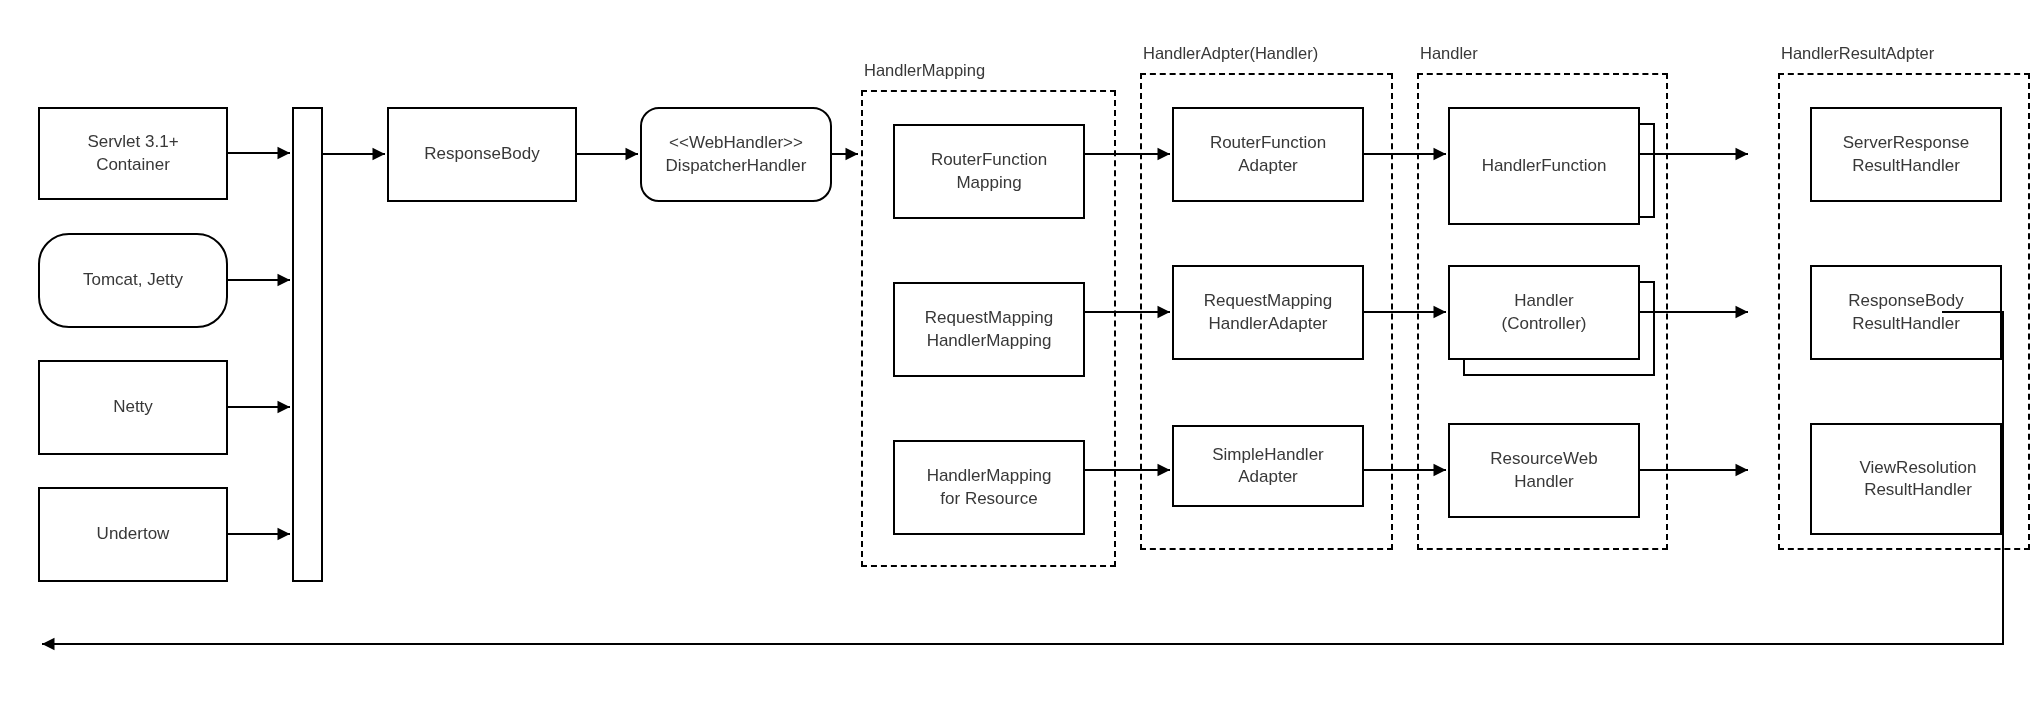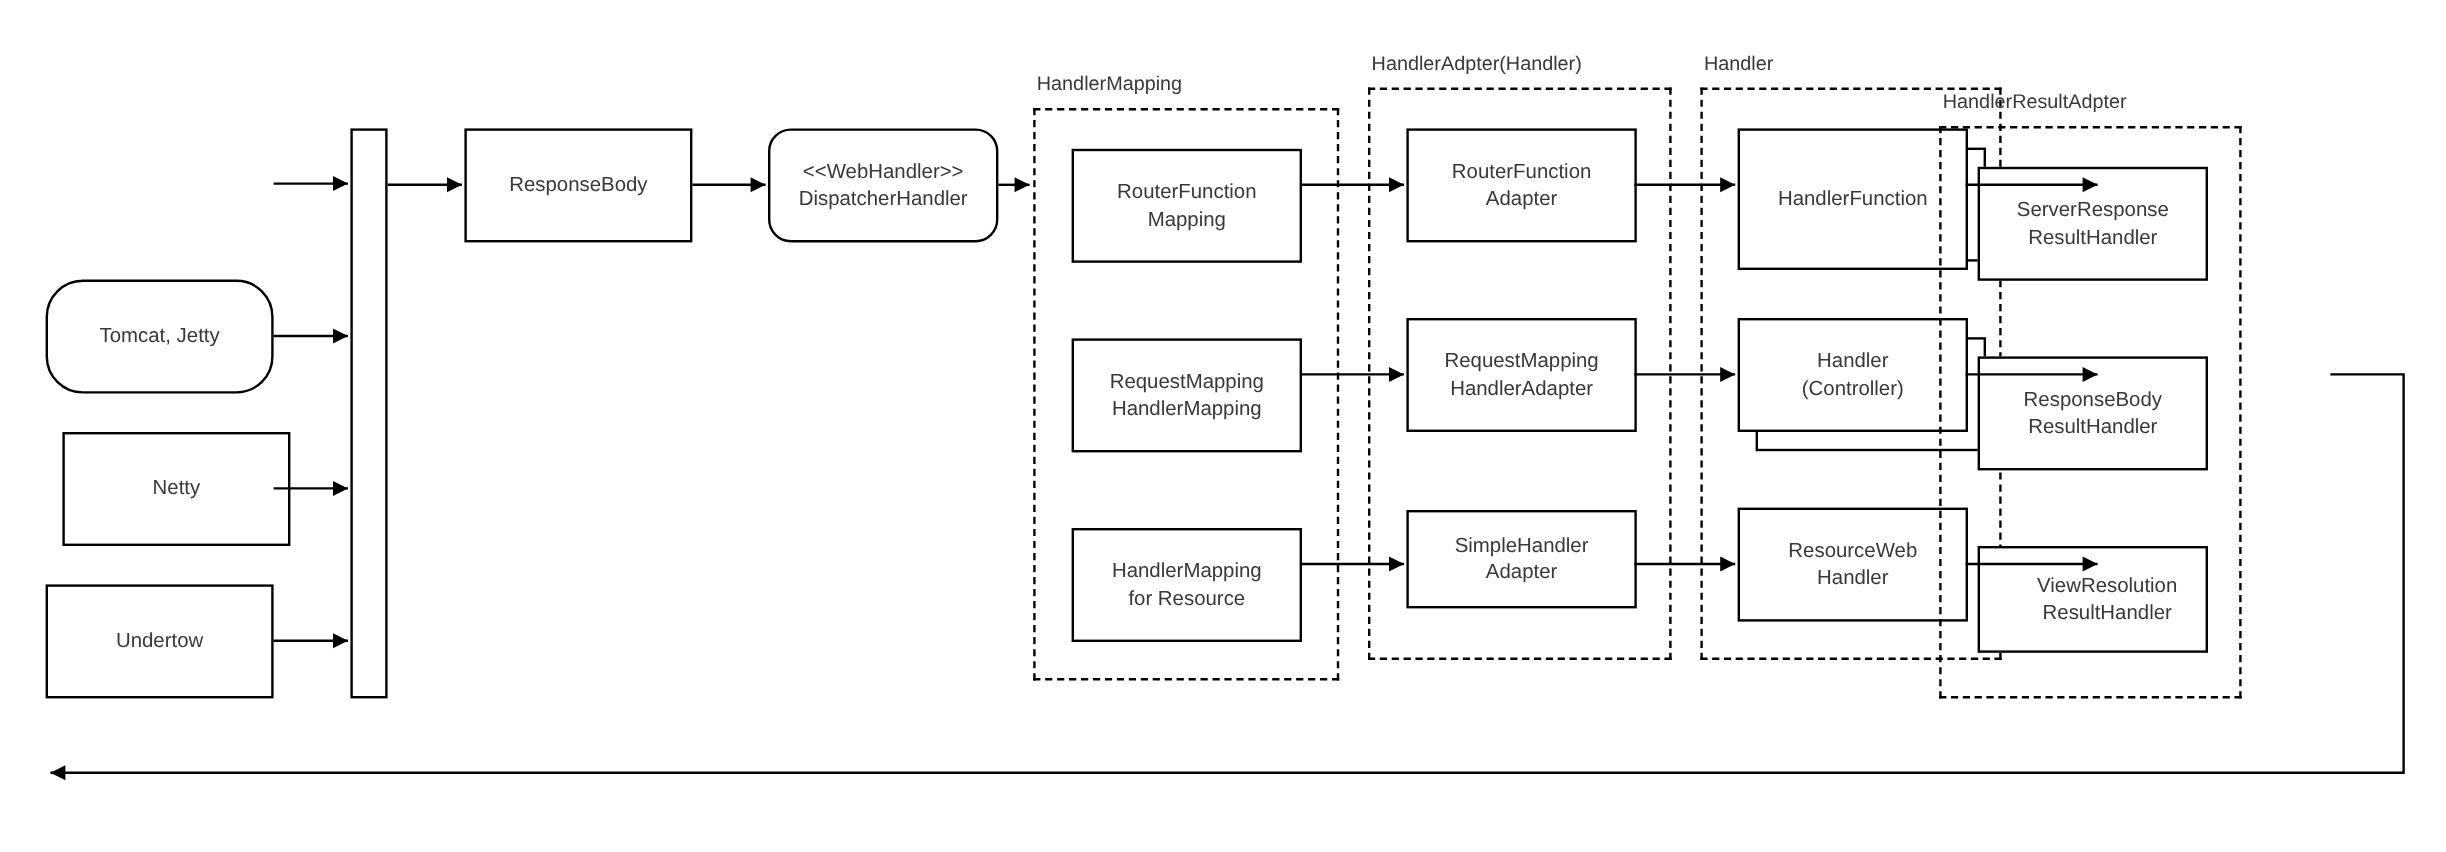--- a/index.html
+++ b/index.html
@@ -71,22 +71,24 @@
     stroke: #000000;
     stroke-width: 2;
     fill: none;
   }
 </style>
 </head>
 <body>
 
 <div id="canvas">
 
+  <div class="node" style="left:38px; top:107px; width:190px; height:93px;">Servlet 3.1+
+Container</div>
   <div class="node" style="left:38px; top:233px; width:190px; height:95px;border-radius:31px;">Tomcat, Jetty</div>
-  <div class="node" style="left:38px; top:360px; width:190px; height:95px;margin-left:14px;">Netty</div>
+  <div class="node" style="left:38px; top:360px; width:190px; height:95px;">Netty</div>
   <div class="node" style="left:38px; top:487px; width:190px; height:95px;">Undertow</div>
 
   <div class="bus"></div>
 
   <div class="node" style="left:387px; top:107px; width:190px; height:95px;">ResponseBody</div>
   <div class="node" style="left:640px; top:107px; width:192px; height:95px;border-radius:19px;">&lt;&lt;WebHandler&gt;&gt;
 DispatcherHandler</div>
 
   <div class="group" style="left:861px; width:255px;margin-top:17px;">
     <div class="group-title">HandlerMapping</div>
@@ -115,28 +117,28 @@
     <div class="group-border"></div>
     <div class="shadow-node" style="left:46px; top:79px; width:192px; height:95px;"></div>
     <div class="node" style="left:31px; top:63px; height:118px;">HandlerFunction</div>
     <div class="shadow-node" style="left:46px; top:237px; width:192px; height:95px;"></div>
     <div class="node" style="left:31px; top:221px; height:95px;">Handler
 (Controller)</div>
     <div class="node" style="left:31px; top:379px; height:95px;">ResourceWeb
 Handler</div>
   </div>
 
-  <div class="group" style="left:1616px; width:252px;margin-top:32px;">
+  <div class="group" style="left:1778px; width:252px;">
     <div class="group-title">HandlerResultAdpter</div>
     <div class="group-border"></div>
     <div class="node" style="left:32px; top:63px; height:95px;">ServerResponse
 ResultHandler</div>
     <div class="node" style="left:32px; top:221px; height:95px;">ResponseBody
 ResultHandler</div>
-    <div class="node" style="left:32px; top:379px; height:89px;padding-left:24px;">ViewResolution
+    <div class="node" style="left:32px; top:379px; height:112px;padding-left:24px;">ViewResolution
 ResultHandler</div>
   </div>
 
   <svg id="connectors" width="2038" height="710" viewBox="0 0 2038 710">
     <defs>
       <marker id="arrow" viewBox="0 0 12 12" refX="11" refY="6" markerWidth="7.5" markerHeight="7.5" orient="auto-start-reverse">
         <path d="M1,1 L11,6 L1,11 Z" fill="#000000"></path>
       </marker>
     </defs>
 

